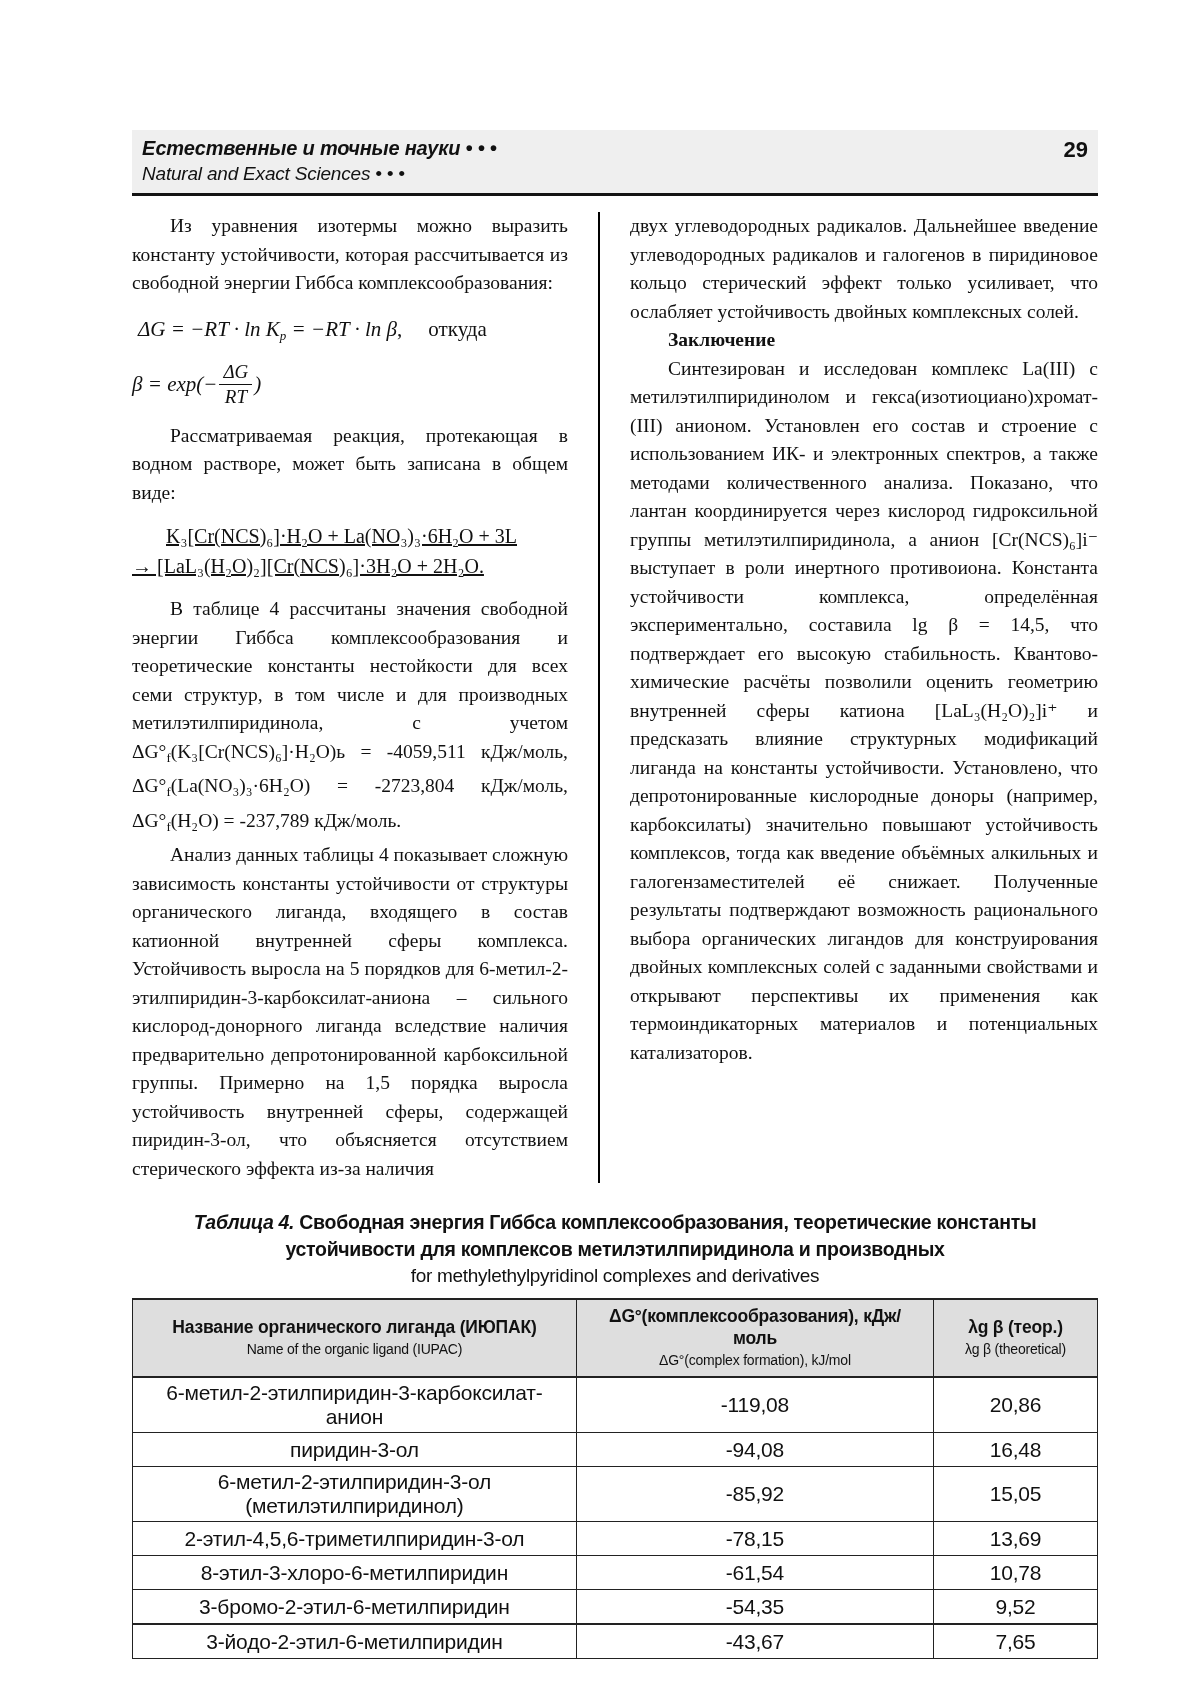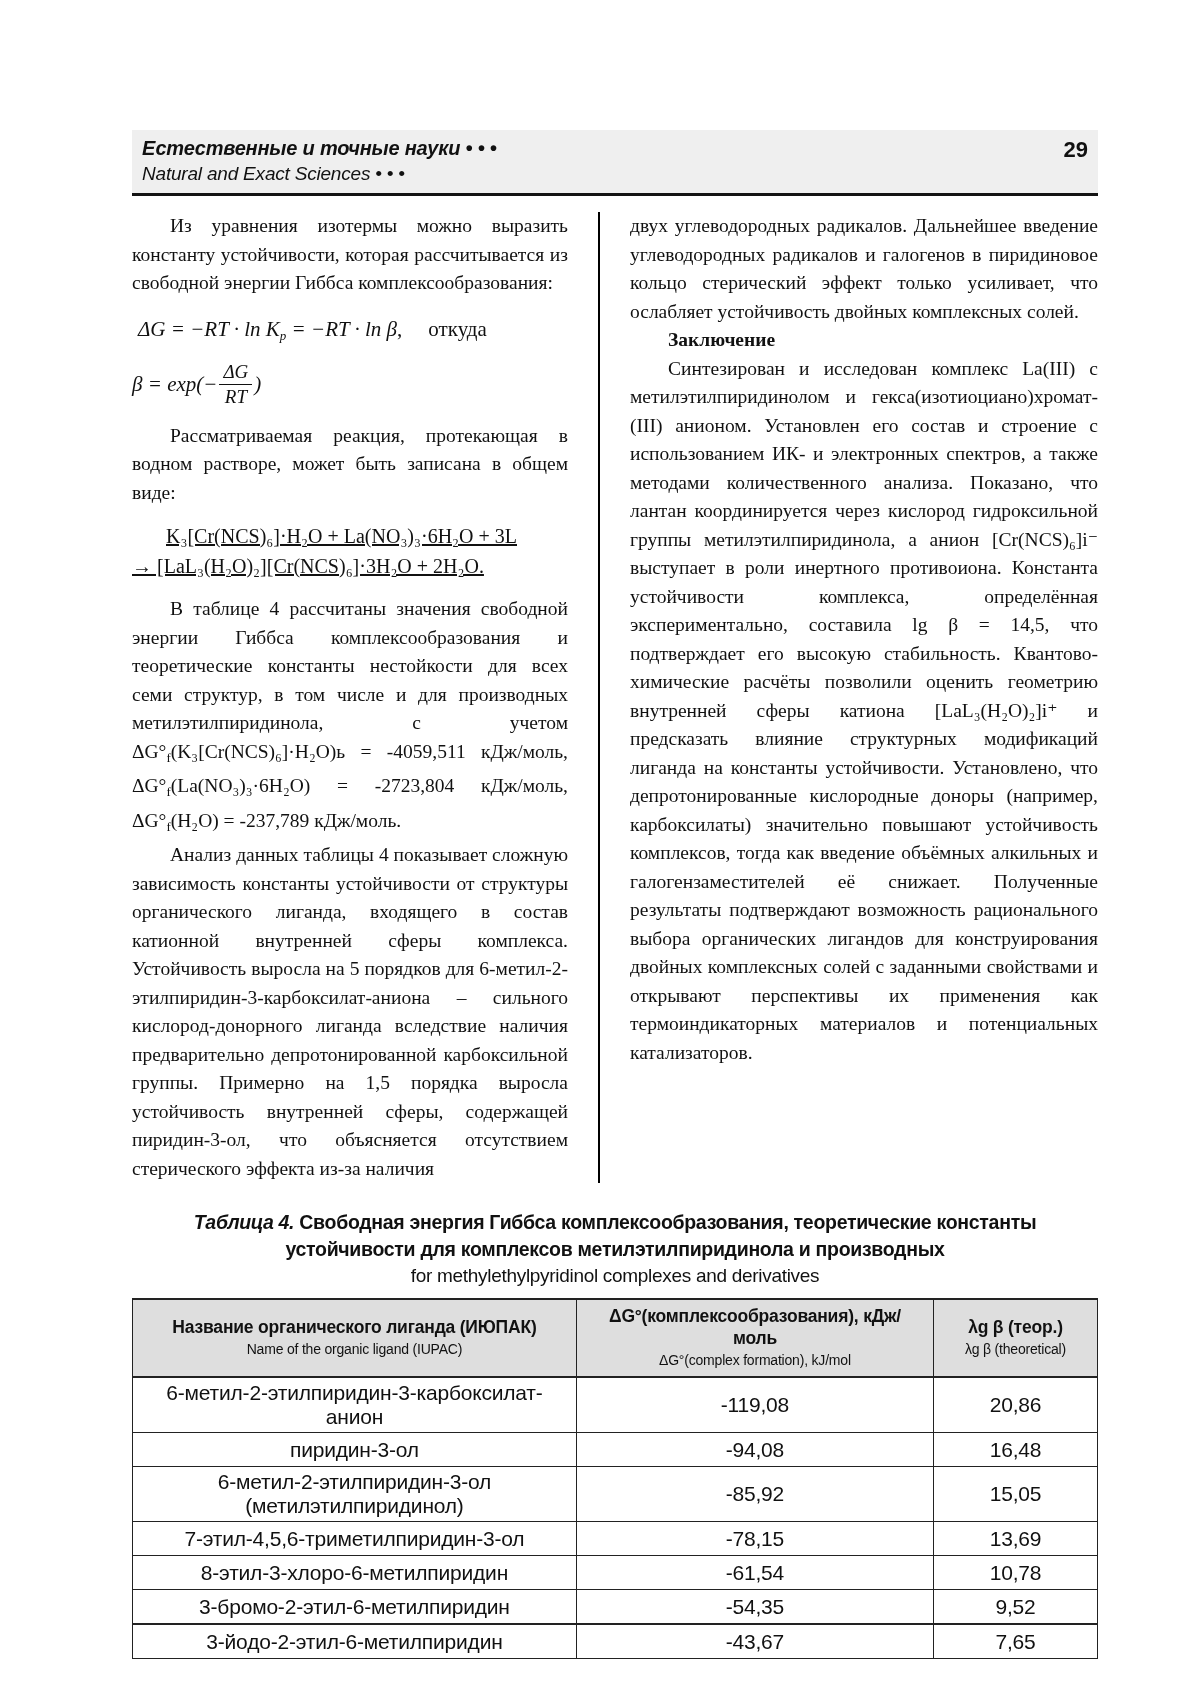--- a/index.html
+++ b/index.html
@@ -170,21 +170,21 @@
           <td>пиридин-3-ол</td>
           <td>-94,08</td>
           <td>16,48</td>
         </tr>
         <tr>
           <td>6-метил-2-этилпиридин-3-ол (метилэтилпиридинол)</td>
           <td>-85,92</td>
           <td>15,05</td>
         </tr>
         <tr>
-          <td>7-этил-4,5,6-триметилпиридин-3-ол</td>
+          <td>2-этил-4,5,6-триметилпиридин-3-ол</td>
           <td>-78,15</td>
           <td>13,69</td>
         </tr>
         <tr>
           <td>8-этил-3-хлоро-6-метилпиридин</td>
           <td>-61,54</td>
           <td>10,78</td>
         </tr>
         <tr>
           <td>3-бромо-2-этил-6-метилпиридин</td>

